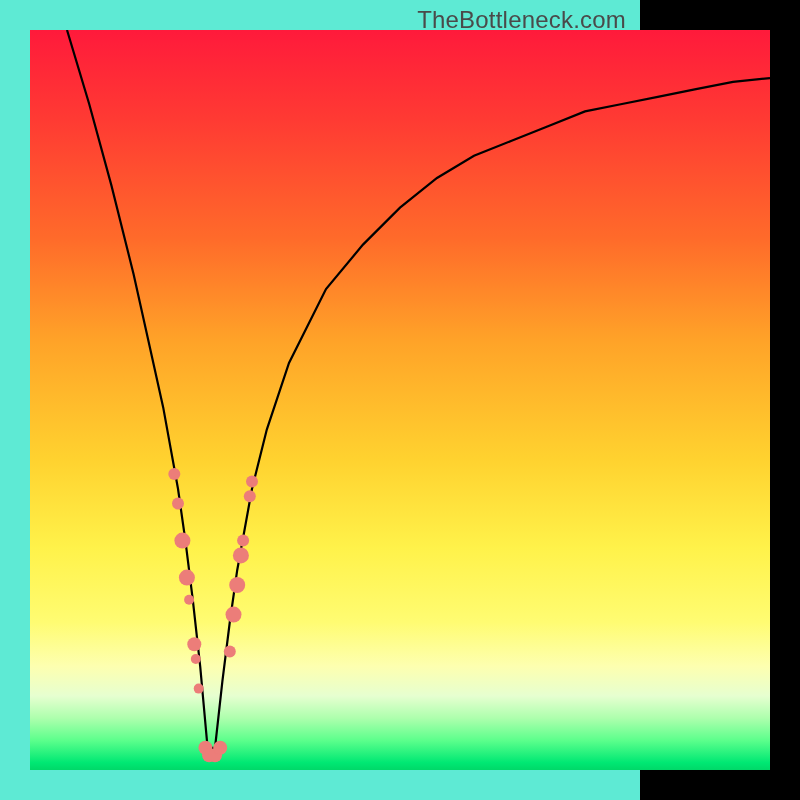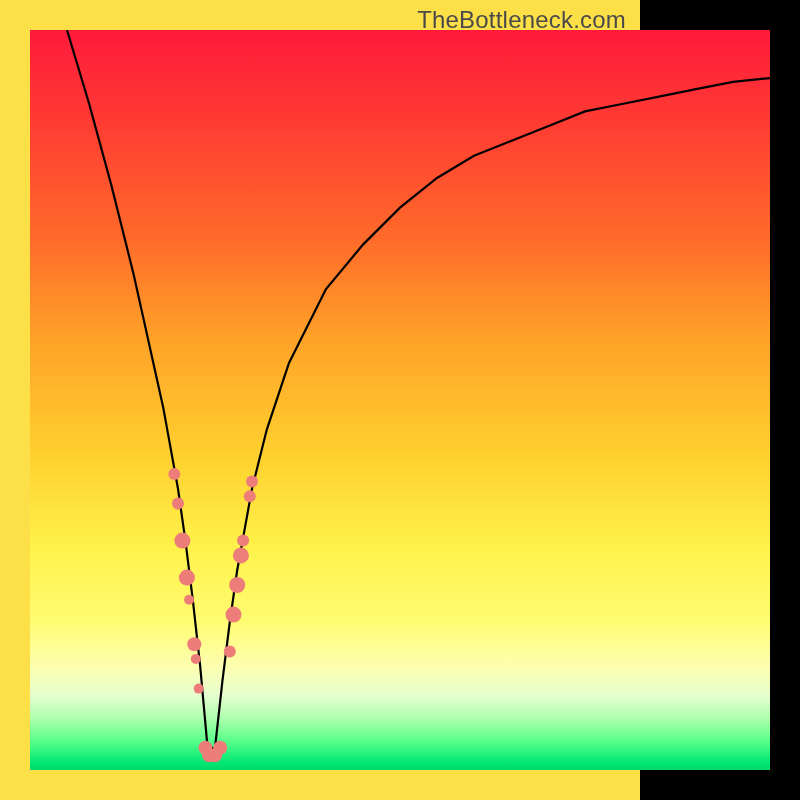--- a/index.html
+++ b/index.html
@@ -8,21 +8,21 @@
     width: 800px;
     height: 800px;
     overflow: hidden;
     background: #000;
     font-family: Arial, Helvetica, sans-serif;
   }
   .frame {
     position: absolute;
     left: 0; top: 0;
     width: 640px; height: 800px;
-    background: #fde047;
+    background: #5eead4;
   }
   .plot {
     position: absolute;
     left: 30px;
     top: 30px;
     width: 740px;
     height: 740px;
     overflow: hidden;
   }
   .gradient {

